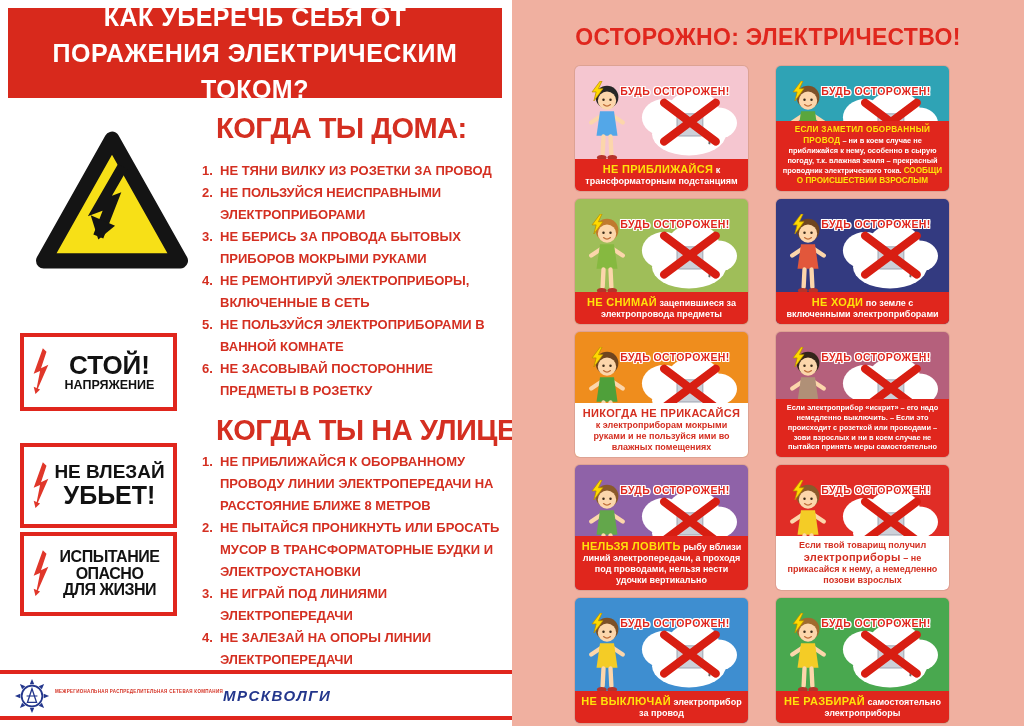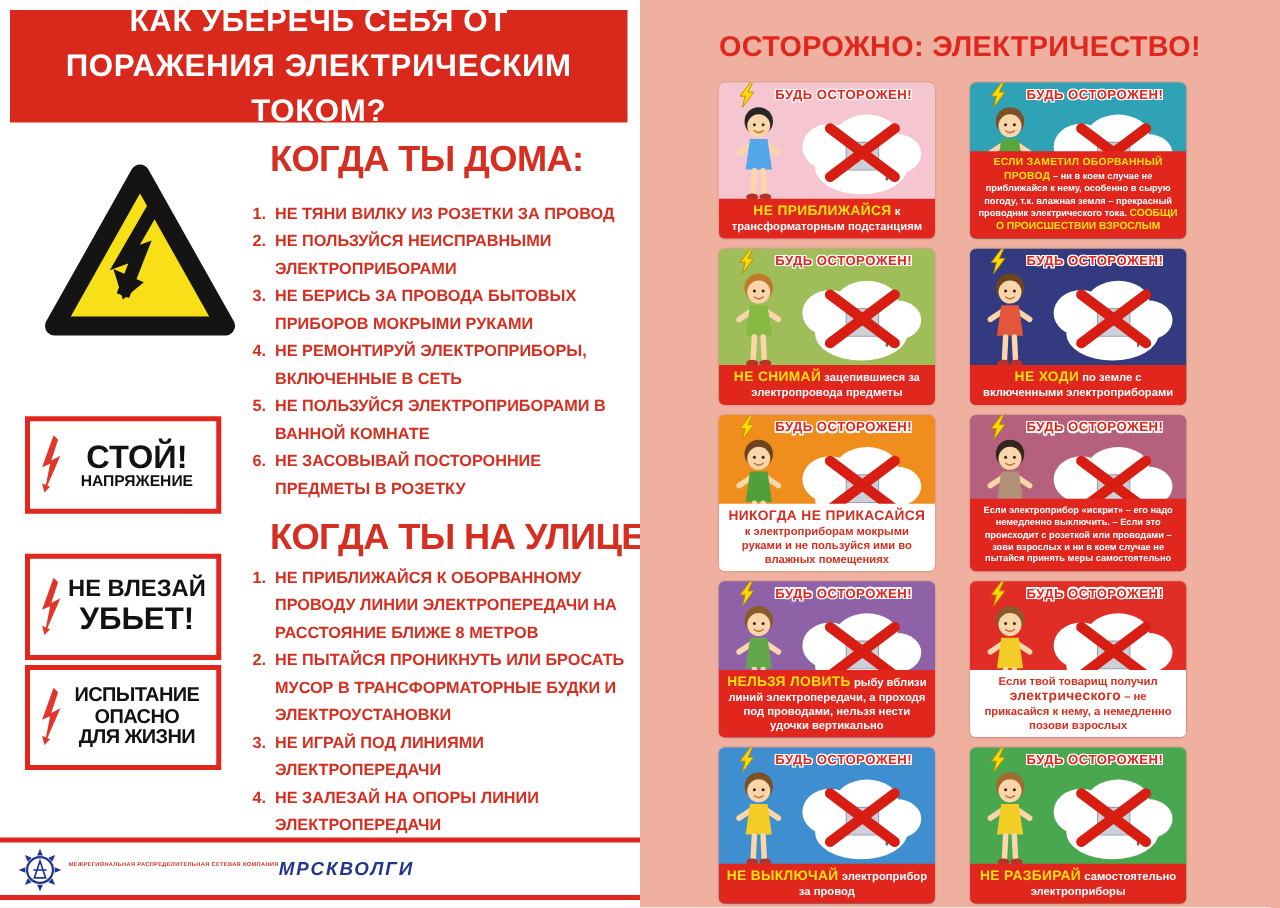--- a/index.html
+++ b/index.html
@@ -46,21 +46,21 @@
   .logo-name{font-size:15px;font-weight:800;font-style:italic;color:#23368c;line-height:.95;letter-spacing:1.5px;}
 
   
   .right-panel{position:absolute;left:512px;top:0;width:512px;height:726px;background:#f0b0a0;}
   .right-title{position:absolute;left:512px;top:24px;width:512px;text-align:center;
                color:#e0261d;font-weight:800;font-size:23px;letter-spacing:.3px;}
 
   .cards-grid{position:absolute;left:575px;top:66px;display:grid;
               grid-template-columns:173px 173px;grid-auto-rows:125px;column-gap:28px;row-gap:8px;}
   .card{position:relative;width:173px;height:125px;border-radius:5px;overflow:hidden;box-shadow:0 0 0 1px rgba(0,0,0,.08);}
-  .banner{position:absolute;top:0;left:16px;right:4px;display:flex;align-items:center;gap:2px;z-index:3;justify-content:flex-end;}
+  .banner{position:absolute;top:15px;left:16px;right:4px;display:flex;align-items:center;gap:2px;z-index:3;justify-content:flex-end;}
   .bolt{width:13px;height:20px;flex:0 0 auto;}
   .banner-text{flex:1;text-align:center;font-size:10.5px;font-weight:800;color:#e0261d;letter-spacing:.4px;
                text-shadow:1px 0 #fff,-1px 0 #fff,0 1px #fff,0 -1px #fff,1px 1px #fff,-1px -1px #fff,1px -1px #fff,-1px 1px #fff;}
   .kid{position:absolute;left:3px;top:18px;width:58px;height:84px;z-index:1;}
   .cloud{position:absolute;right:5px;top:22px;width:108px;height:72px;z-index:1;}
   .caption{position:absolute;left:0;right:0;bottom:0;background:#e0261d;color:#fff;text-align:center;
            padding:4px 5px;font-size:9px;line-height:1.22;font-weight:600;z-index:2;}
   .cap-lead{color:#ffe10a;font-weight:800;font-size:11px;letter-spacing:.3px;}
   .cap-tail{color:#ffe10a;font-weight:800;margin-top:32px;}
   .dense .caption{font-size:7.4px;line-height:1.3;}
@@ -472,21 +472,21 @@
         <ellipse cx="60" cy="22" rx="27" ry="18"></ellipse>
         <ellipse cx="86" cy="38" rx="21" ry="17"></ellipse>
         <ellipse cx="55" cy="50" rx="40" ry="23"></ellipse>
       </g>
       <rect x="42" y="28" width="28" height="24" rx="2" fill="#ccd0d8" stroke="#9aa0ac"></rect>
       <path d="M70 50 q9 3 7 11" stroke="#666666" stroke-width="2" fill="none"></path>
       <path d="M28 16 L84 58 M84 16 L28 58" stroke="#d81e12" stroke-width="9" stroke-linecap="round" fill="none"></path>
     </svg>
     <div class="caption">
       <span class="cap-pre">Если твой товарищ получил</span>
-      <span class="cap-lead">электрического</span>
+      <span class="cap-lead">электроприборы</span>
       <span class="cap-text">– не прикасайся к нему, а немедленно позови взрослых</span>
       <span class="cap-tail"></span>
     </div>
   </div>
 
   <div class="card" style="background: rgb(62, 142, 208);">
     <div class="banner">
       <svg class="bolt" viewBox="0 0 14 22">
         <path d="M10 0 L1 12 H5.5 L3 22 L13 8.5 H8 L12 0 Z" fill="#ffd900" stroke="#b78c00" stroke-width="0.8"></path>
       </svg>

